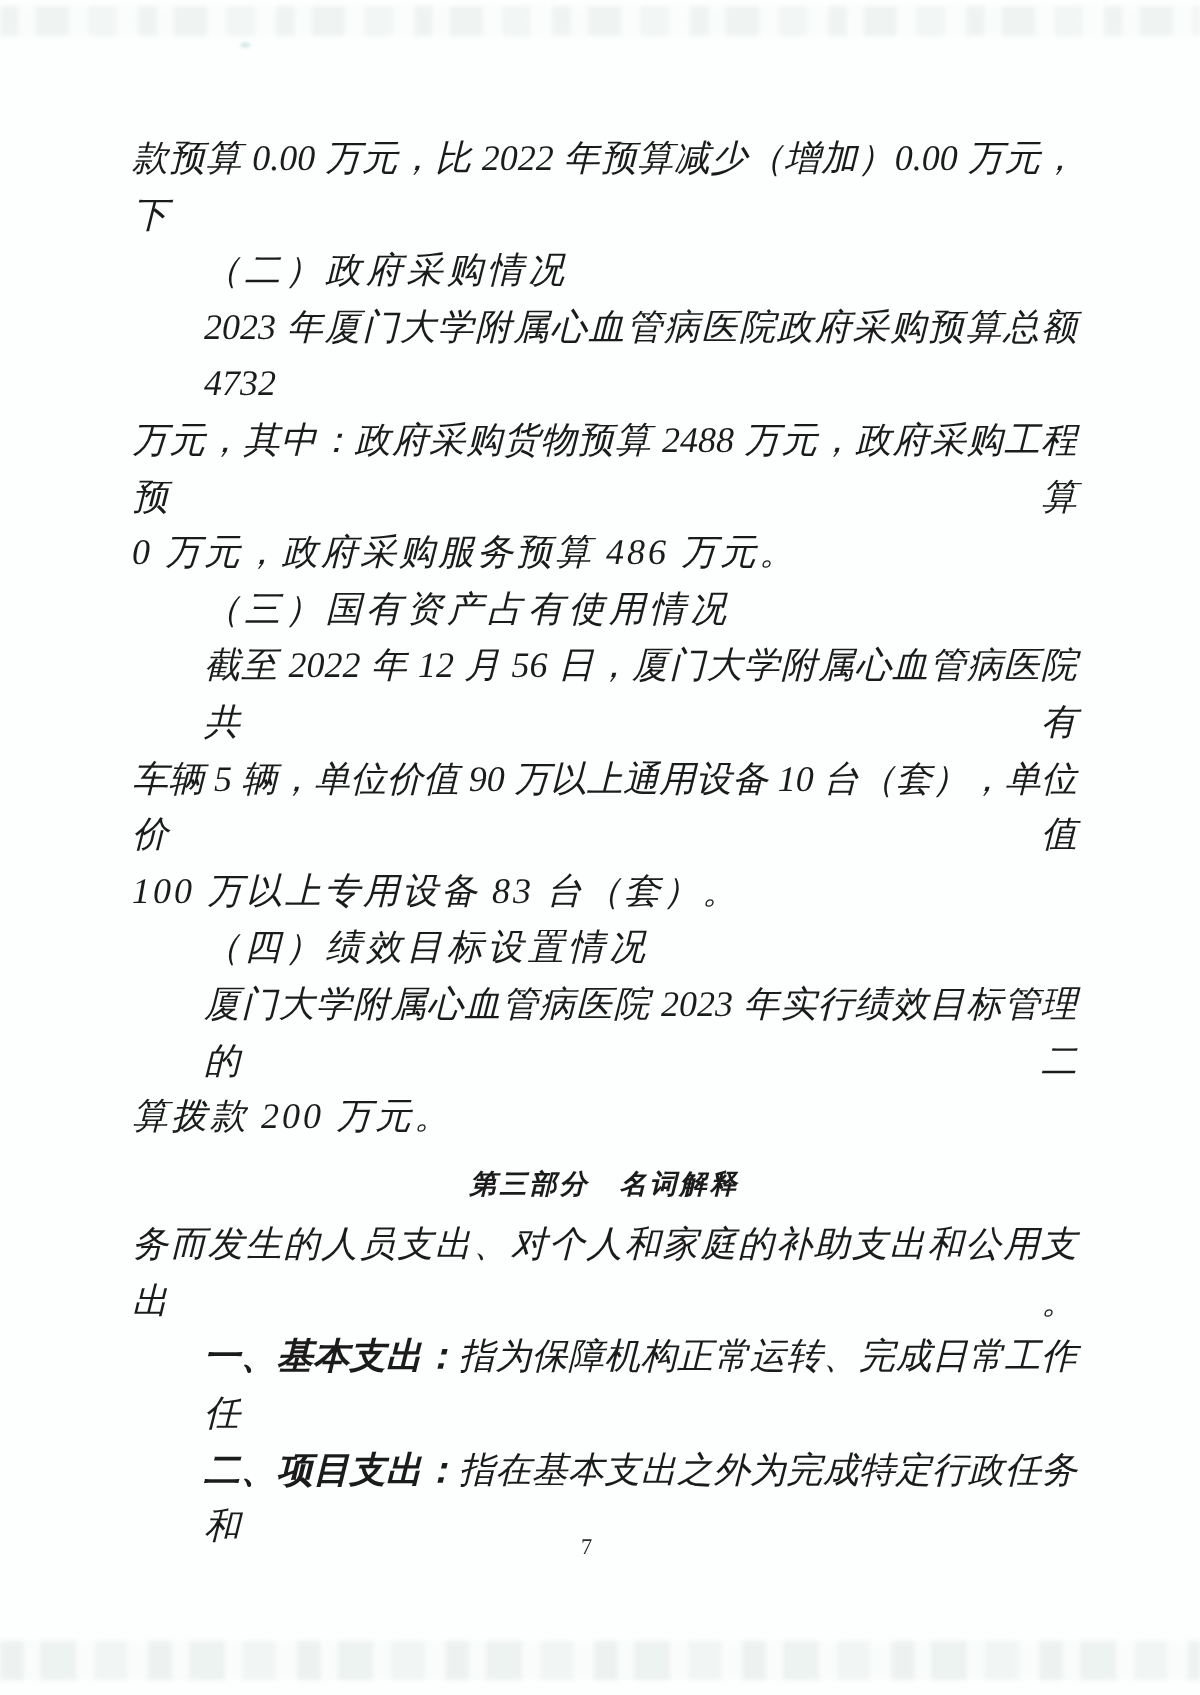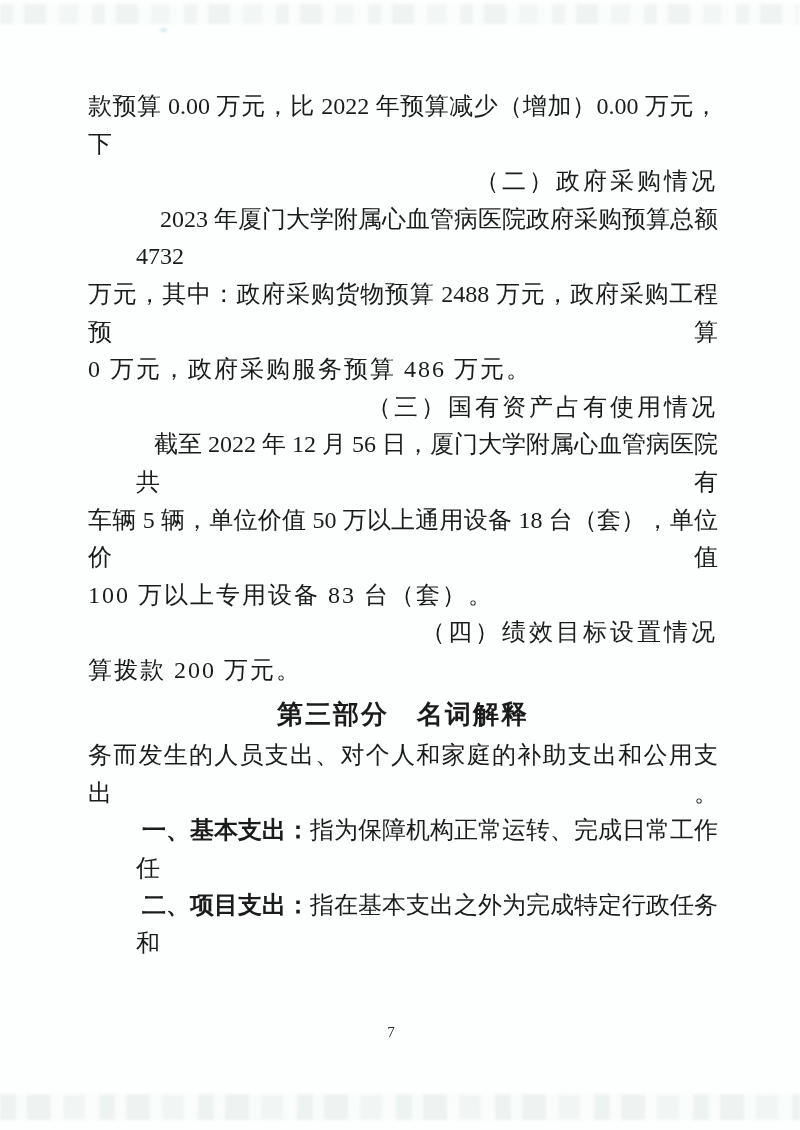--- a/index.html
+++ b/index.html
@@ -62,46 +62,46 @@
     position: absolute;
     left: 88px;
     top: 88px;
     width: 630px;
     font-size: 24px;
     line-height: 37.6px;
     color: #1b1b1b;
   }
   .line {
     white-space: normal;
+    font-style: italic;
   }
   
   .fill {
     text-align: justify;
     text-align-last: justify;
   }
   
   .indent {
     padding-left: 48px;
-    text-align: right;
   }
   
   .s {
     letter-spacing: 2px;
   }
   .subhead {
     letter-spacing: 3px;
   }
   .term {
     font-weight: bold;
   }
   .heading {
     text-align: center;
     font-family: "Liberation Sans", "DejaVu Sans", sans-serif;
     font-weight: bold;
-    font-size: 26px;
+    font-size: 18px;
     letter-spacing: 2px;
     margin: 6px 0 4px 0;
   }
   .page-number {
     position: absolute;
     top: 1024px;
     left: 0;
     width: 782px;
     text-align: center;
     font-size: 15px;
@@ -116,23 +116,24 @@
 <div class="scan-speck"></div>
 
 <div class="page-content">
   <div class="line fill">款预算 0.00 万元，比 2022 年预算减少（增加）0.00 万元，下</div>
   <div class="line indent subhead">（二）政府采购情况</div>
   <div class="line fill indent">2023 年厦门大学附属心血管病医院政府采购预算总额 4732</div>
   <div class="line fill">万元，其中：政府采购货物预算 2488 万元，政府采购工程预算</div>
   <div class="line s">0 万元，政府采购服务预算 486 万元。</div>
   <div class="line indent subhead">（三）国有资产占有使用情况</div>
   <div class="line fill indent">截至 2022 年 12 月 56 日，厦门大学附属心血管病医院共有</div>
-  <div class="line fill">车辆 5 辆，单位价值 50 万以上通用设备 18 台（套），单位价值</div>
+  <div class="line fill">车辆 5 辆，单位价值 90 万以上通用设备 10 台（套），单位价值</div>
   <div class="line s">100 万以上专用设备 83 台（套）。</div>
   <div class="line indent subhead">（四）绩效目标设置情况</div>
+  <div class="line fill indent">厦门大学附属心血管病医院 2023 年实行绩效目标管理的二</div>
   <div class="line s">算拨款 200 万元。</div>
 
   <div class="line heading">第三部分　名词解释</div>
 
   <div class="line fill">务而发生的人员支出、对个人和家庭的补助支出和公用支出。</div>
   <div class="line fill indent">
     <span class="term">一、基本支出：</span><span>指为保障机构正常运转、完成日常工作任</span>
   </div>
   <div class="line fill indent">
     <span class="term">二、项目支出：</span><span>指在基本支出之外为完成特定行政任务和</span>

